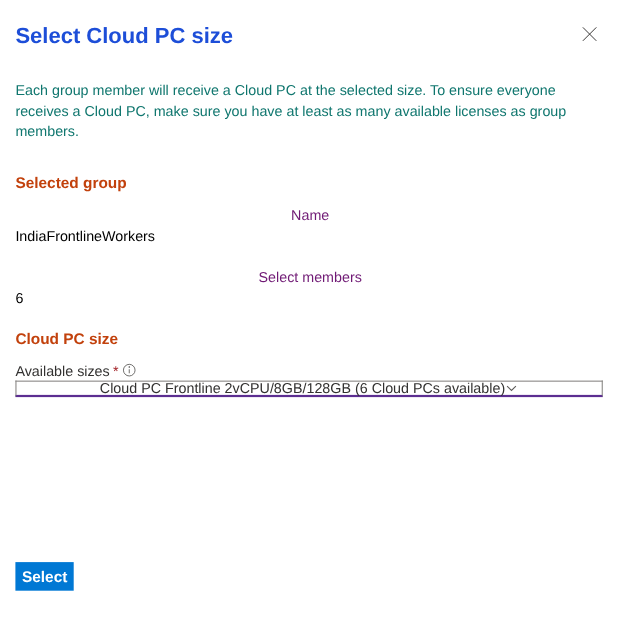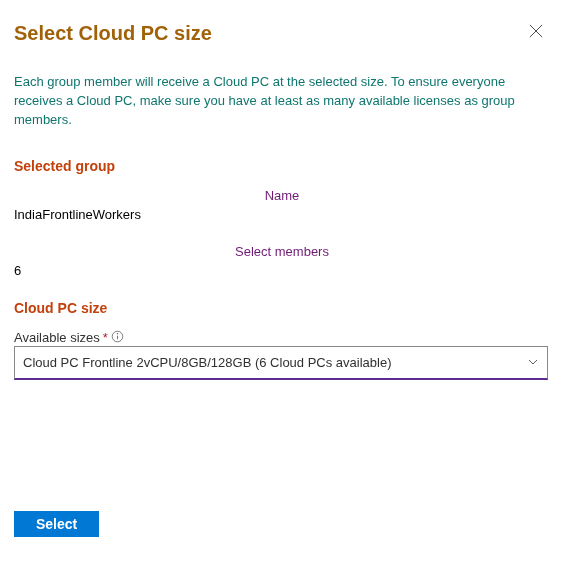--- a/index.html
+++ b/index.html
@@ -14,21 +14,21 @@
     }
     .header {
       display: flex;
       justify-content: space-between;
       align-items: flex-start;
       padding: 22px 18px 0 14px;
     }
     .title {
       font-size: 20px;
       font-weight: 600;
-      color: #a16207;
+      color: #1d4ed8;
     }
     .close-btn {
       background: none;
       border: none;
       cursor: pointer;
       width: 20px;
       height: 20px;
       display: flex;
       align-items: center;
       justify-content: center;
@@ -74,27 +74,27 @@
       align-items: center;
       justify-content: center;
       width: 14px;
       height: 14px;
       color: #605e5c;
     }
     .info-icon svg { width: 13px; height: 13px; }
     .dropdown {
       width: 534px;
       max-width: 100%;
-      height: 34px;
+      height: 15px;
       border: 1px solid #8a8886;
       border-bottom: 2px solid #5c2e91;
       background: #fff;
       display: flex;
       align-items: center;
-      justify-content: space-between;
+      justify-content: center;
       padding: 0 8px;
       cursor: pointer;
       font-size: 13px;
       color: #323130;
     }
     .chevron {
       display: inline-flex;
       color: #605e5c;
     }
     .chevron svg { width: 12px; height: 12px; }
@@ -102,21 +102,21 @@
       position: absolute;
       left: 14px;
       bottom: 26px;
     }
     .select-btn {
       background: #0078d4;
       color: #fff;
       border: none;
       font-size: 14px;
       font-weight: 600;
-      padding: 5px 22px;
+      padding: 5px 6px;
       cursor: pointer;
       font-family: inherit;
     }
   </style>
 </head>
 <body>
 
 <div class="header">
   <h1 class="title">Select Cloud PC size</h1>
   <button class="close-btn">

